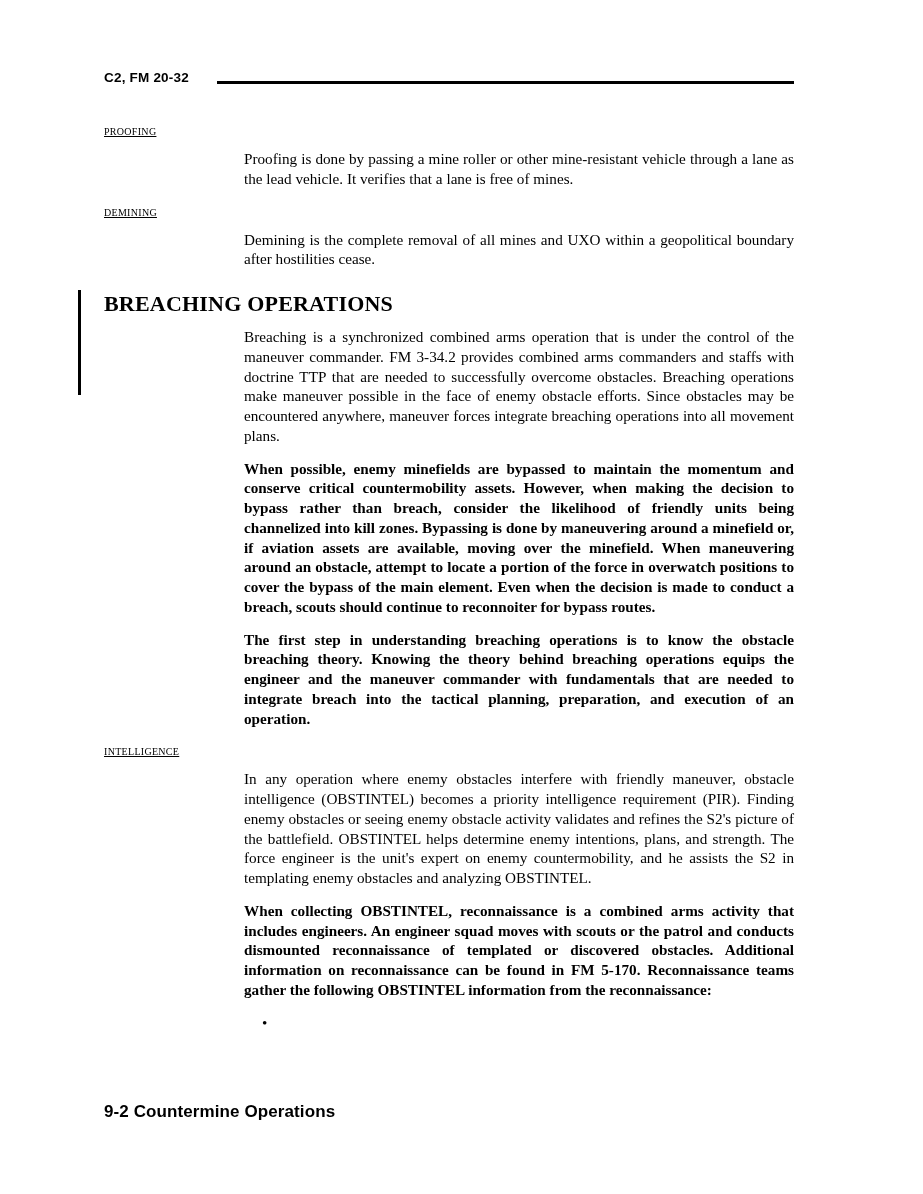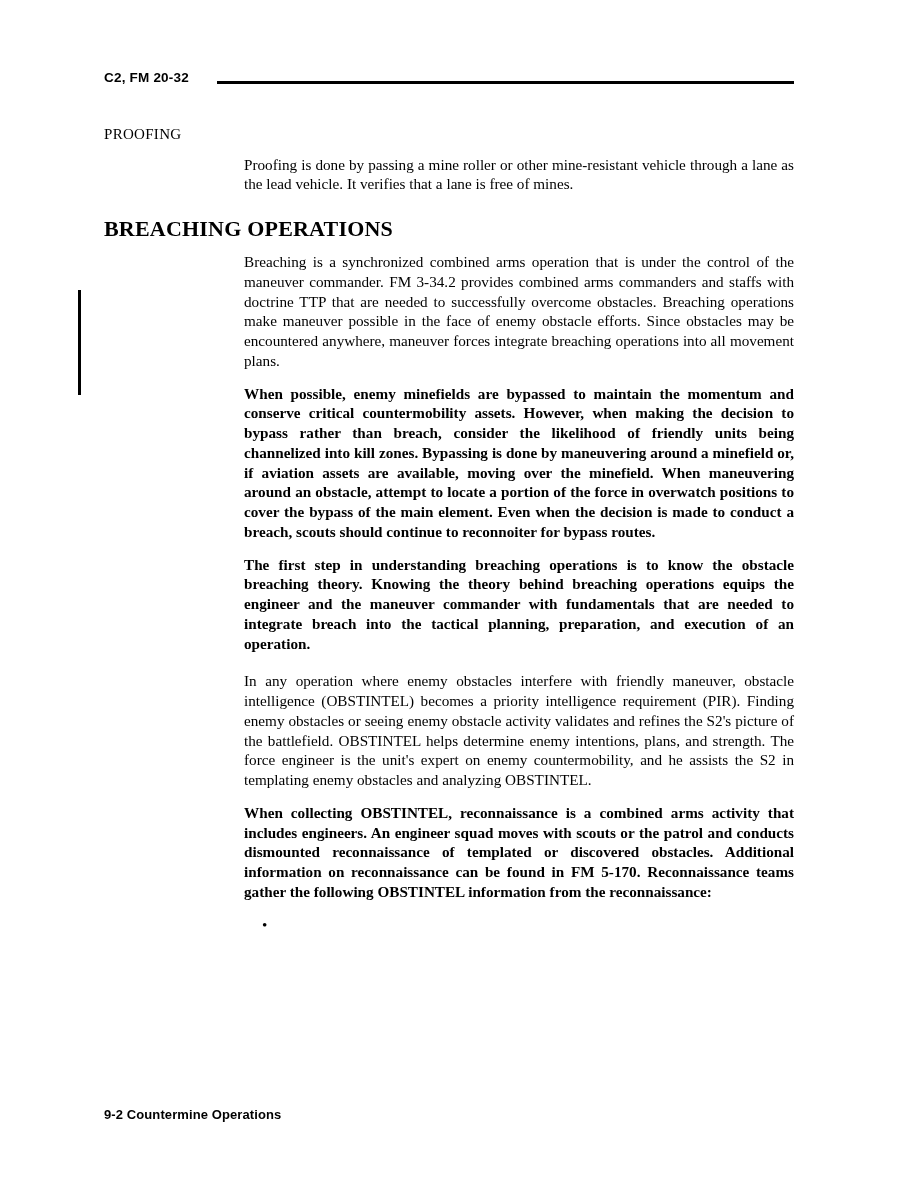--- a/index.html
+++ b/index.html
@@ -52,25 +52,26 @@
   
   .content {
     position: absolute;
     top: 126px;
     left: 104px;
     width: 690px;
   }
 
   .side-label {
     font-family: "Liberation Serif", serif;
-    font-size: 15px;
+    font-size: 10px;
     font-variant: small-caps;
     letter-spacing: 0.3px;
     margin: 0 0 12px 0;
     line-height: 1.1;
+    text-decoration: underline;
   }
 
   .para {
     margin: 0 0 0 0;
     padding: 0 0 0 140px;
     font-size: 15.2px;
     line-height: 1.30;
     text-align: justify;
     text-justify: inter-word;
   }
@@ -122,21 +123,21 @@
   .label-block-first {
     margin-top: 0;
   }
 
   
   .footer {
     position: absolute;
     bottom: 72px;
     left: 104px;
     font-family: "Liberation Sans", sans-serif;
-    font-size: 13px;
+    font-size: 17px;
     font-weight: bold;
     letter-spacing: 0.1px;
   }
 </style>
 </head>
 <body>
 
 <div class="page">
 
   <div class="header">
@@ -146,28 +147,33 @@
 
   <div class="change-bar" style="top:290px; left:78px; height:105px;"></div>
 
   <div class="content">
 
     <div class="label-block label-block-first">
       <div class="side-label">PROOFING</div>
       <p class="para gap-after-label">Proofing is done by passing a mine roller or other mine-resistant vehicle through a lane as the lead vehicle. It verifies that a lane is free of mines.</p>
     </div>
 
+    <div class="label-block">
+      <div class="side-label">DEMINING</div>
+      <p class="para gap-after-label">Demining is the complete removal of all mines and UXO within a geopolitical boundary after hostilities cease.</p>
+    </div>
 
     <h1 class="section-heading">BREACHING OPERATIONS</h1>
 
     <p class="para">Breaching is a synchronized combined arms operation that is under the control of the maneuver commander. FM 3-34.2 provides combined arms commanders and staffs with doctrine TTP that are needed to successfully overcome obstacles. Breaching operations make maneuver possible in the face of enemy obstacle efforts. Since obstacles may be encountered anywhere, maneuver forces integrate breaching operations into all movement plans.</p>
     <p class="para">When possible, enemy minefields are bypassed to maintain the momentum and conserve critical countermobility assets. However, when making the decision to bypass rather than breach, consider the likelihood of friendly units being channelized into kill zones. Bypassing is done by maneuvering around a minefield or, if aviation assets are available, moving over the minefield. When maneuvering around an obstacle, attempt to locate a portion of the force in overwatch positions to cover the bypass of the main element. Even when the decision is made to conduct a breach, scouts should continue to reconnoiter for bypass routes.</p>
     <p class="para">The first step in understanding breaching operations is to know the obstacle breaching theory. Knowing the theory behind breaching operations equips the engineer and the maneuver commander with fundamentals that are needed to integrate breach into the tactical planning, preparation, and execution of an operation.</p>
 
     <div class="label-block">
+      <div class="side-label">INTELLIGENCE</div>
       <p class="para gap-after-label">In any operation where enemy obstacles interfere with friendly maneuver, obstacle intelligence (OBSTINTEL) becomes a priority intelligence requirement (PIR). Finding enemy obstacles or seeing enemy obstacle activity validates and refines the S2's picture of the battlefield. OBSTINTEL helps determine enemy intentions, plans, and strength. The force engineer is the unit's expert on enemy countermobility, and he assists the S2 in templating enemy obstacles and analyzing OBSTINTEL.</p>
       <p class="para">When collecting OBSTINTEL, reconnaissance is a combined arms activity that includes engineers. An engineer squad moves with scouts or the patrol and conducts dismounted reconnaissance of templated or discovered obstacles. Additional information on reconnaissance can be found in FM 5-170. Reconnaissance teams gather the following OBSTINTEL information from the reconnaissance:</p>
       <ul class="bullet-list">
         <li>
           <span class="dot">•</span>
         </li>
       </ul>
     </div>
 
   </div>

